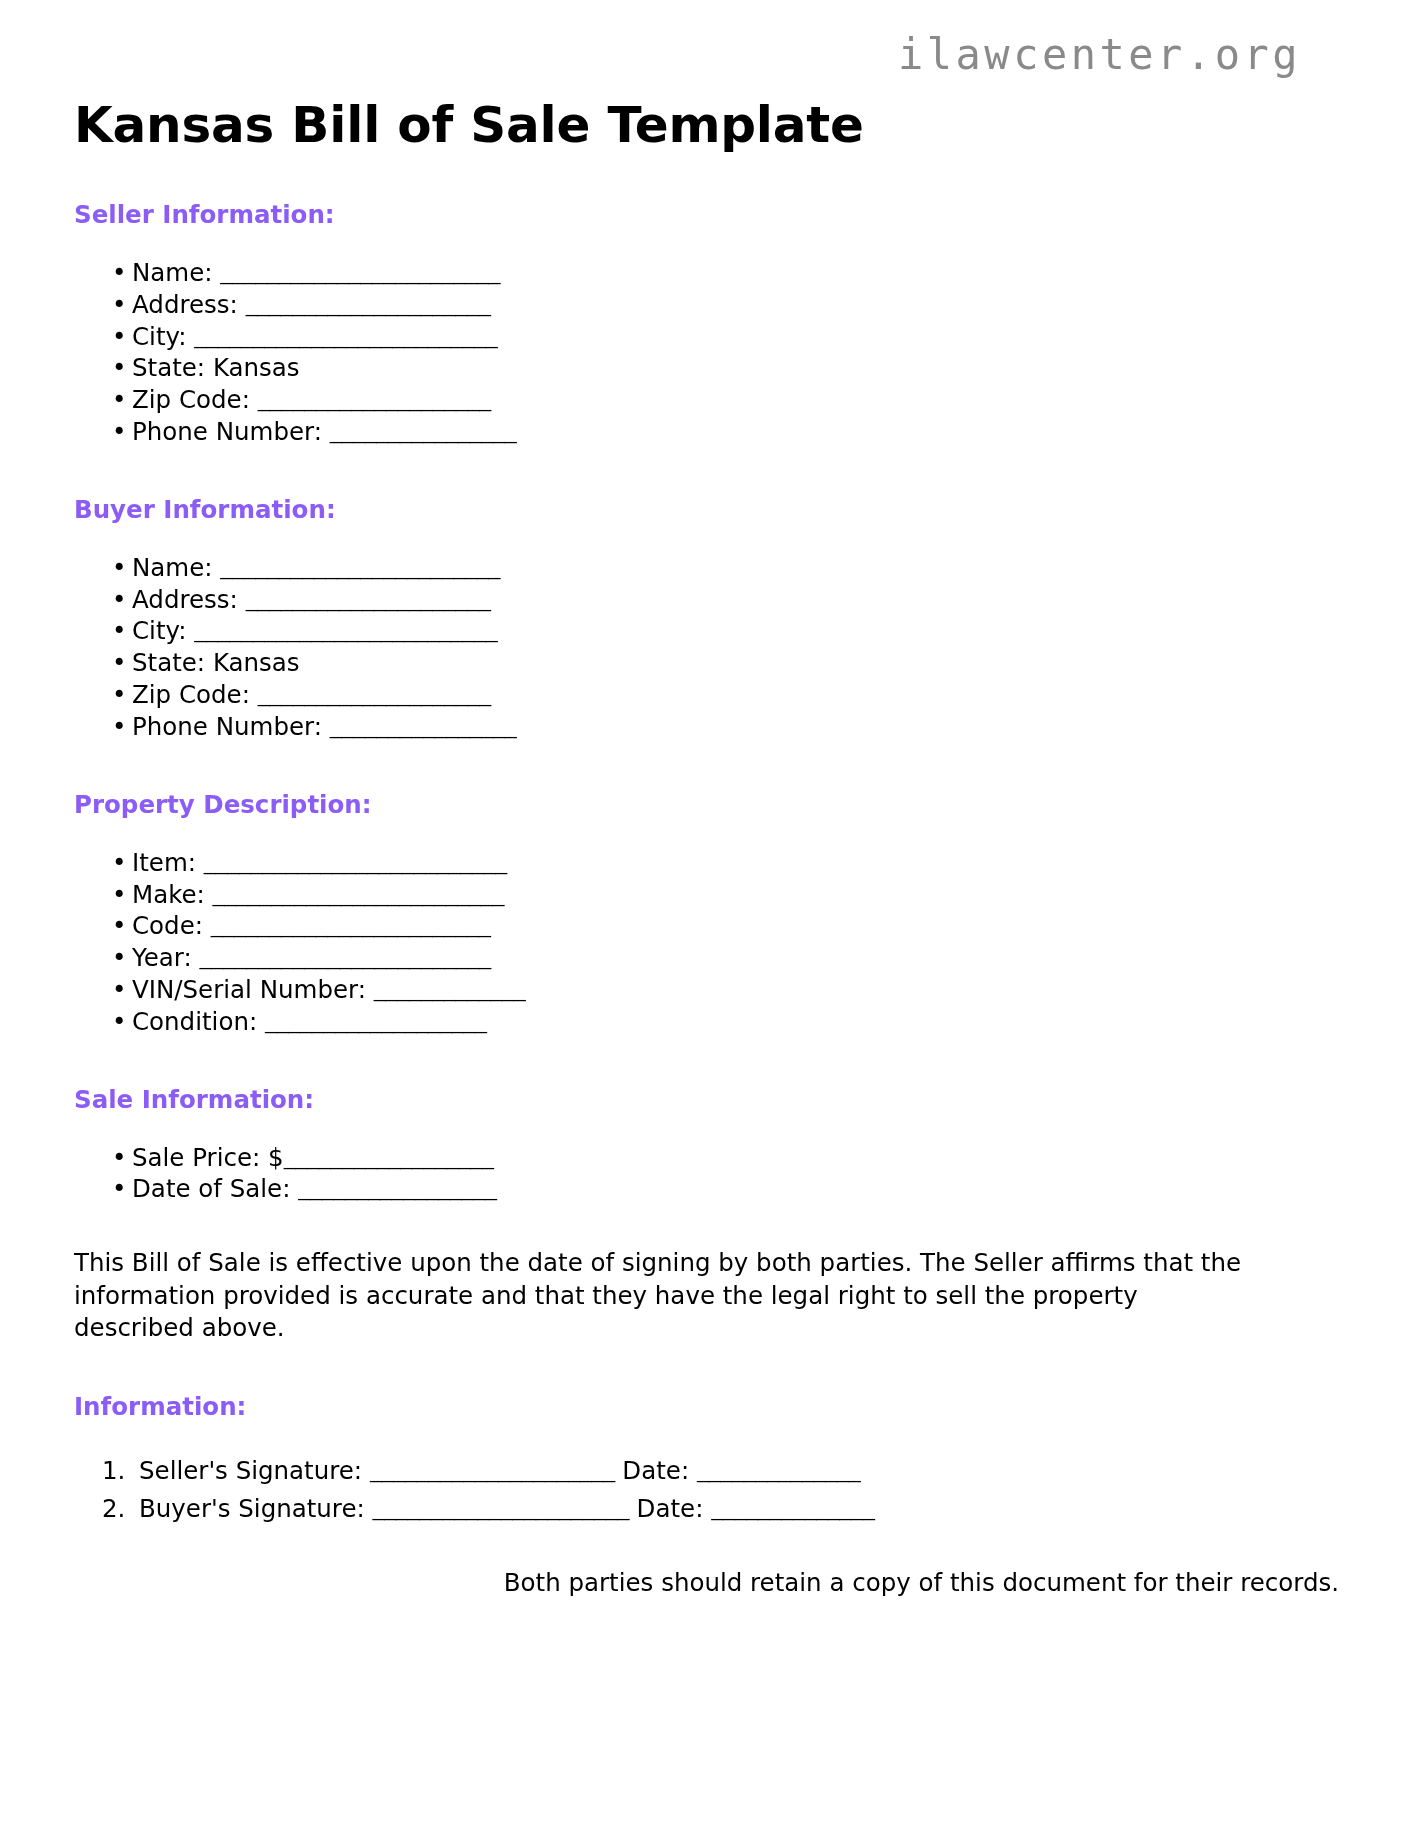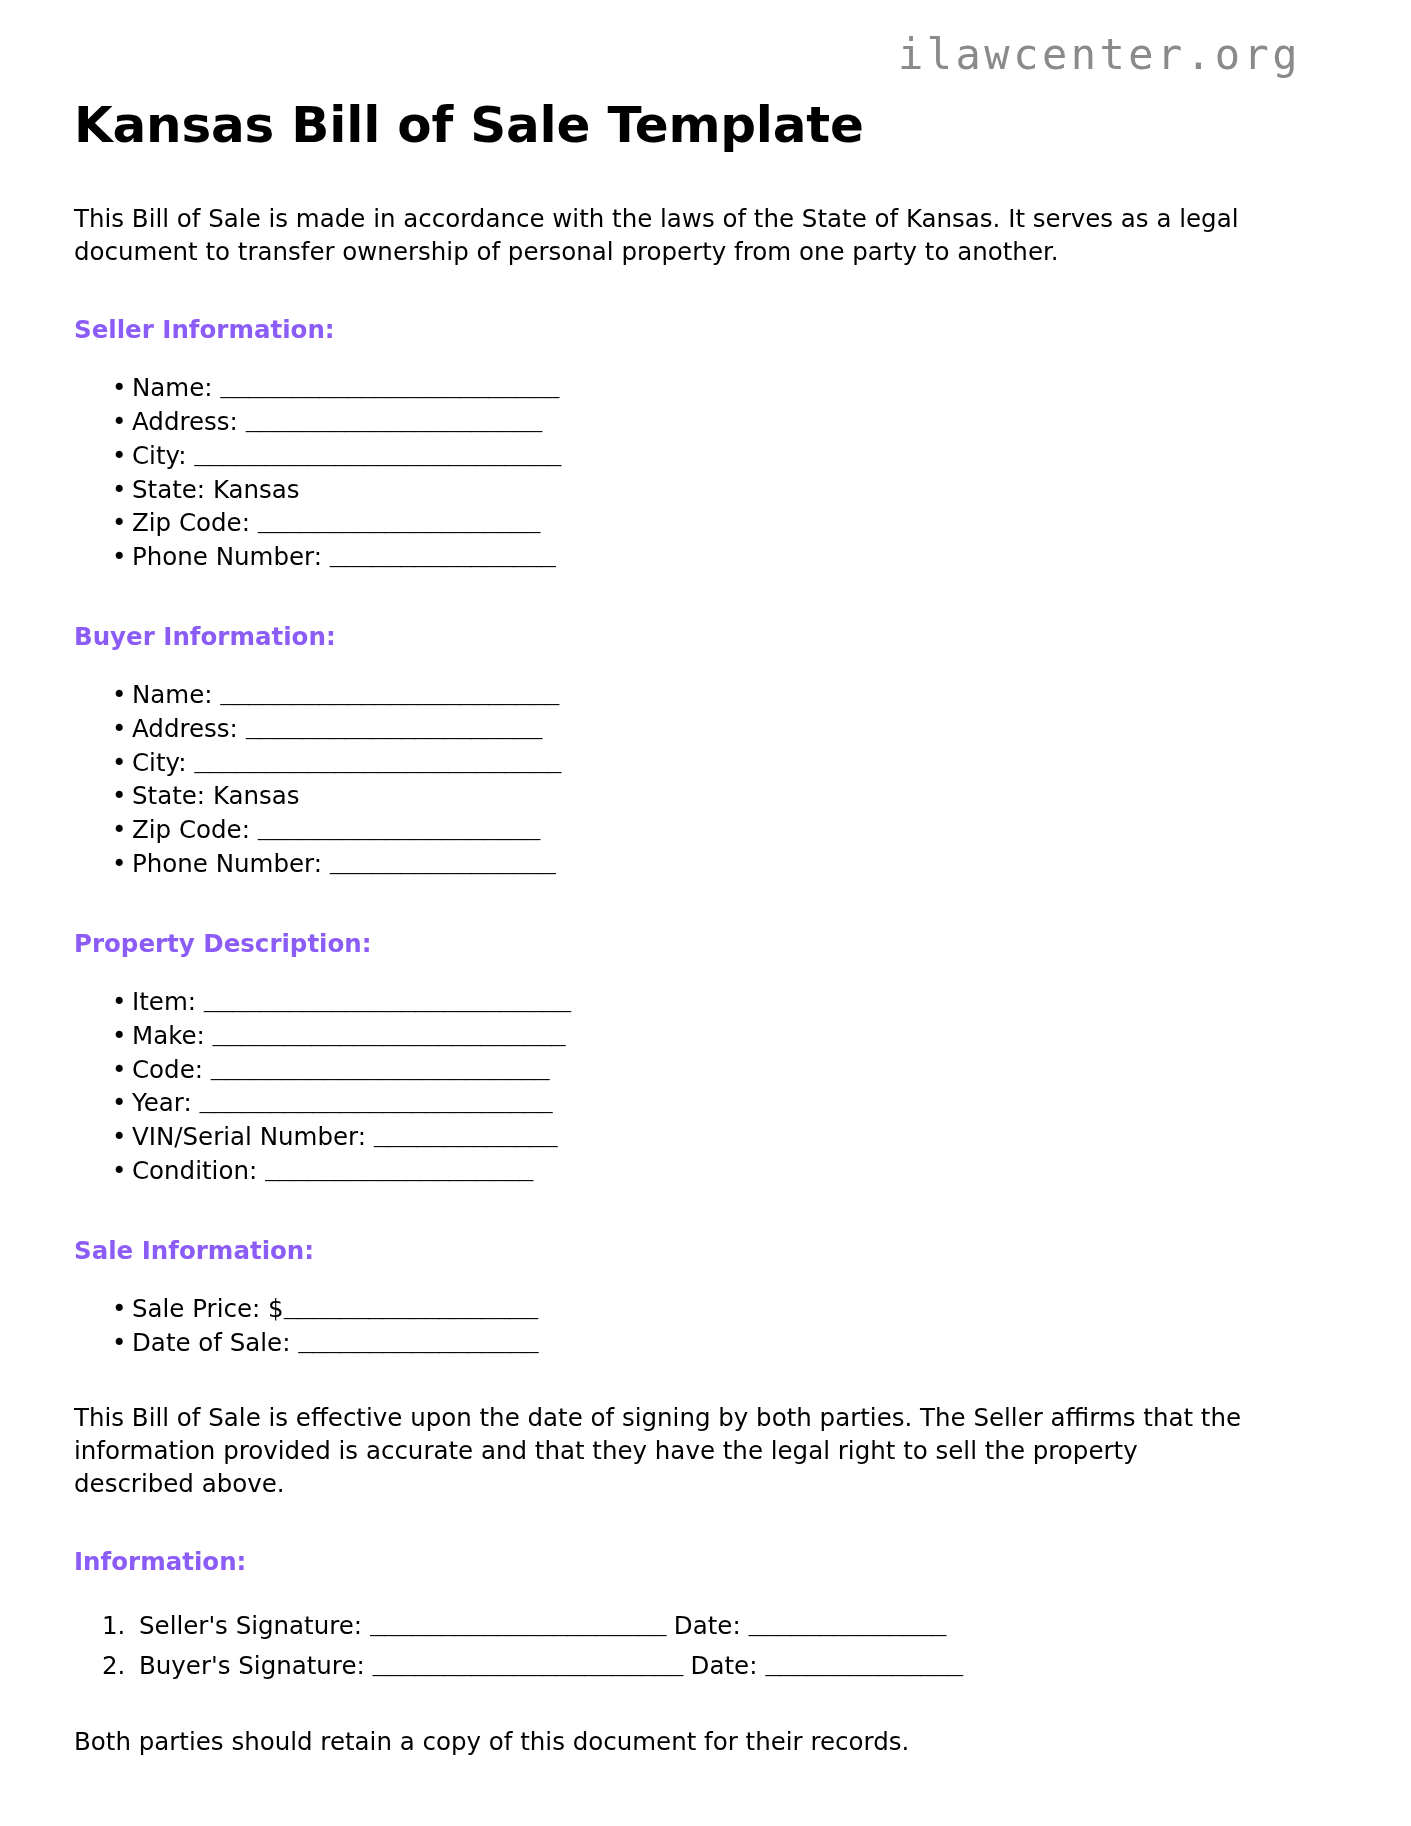--- a/index.html
+++ b/index.html
@@ -56,20 +56,21 @@
   p.intro-para {
     margin-top: 50px;
     width: 1170px;
   }
   p.effective-para {
     margin-top: 42px;
     width: 1175px;
   }
   p.retain-para {
     margin-top: 42px;
+    text-align: right;
   }
   h2.section-heading {
     font-size: 24.5px;
     font-weight: bold;
     margin: 0;
     padding-top: 46px;
     color: #8b5cf6;
     line-height: 1.3;
   }
   ul.field-list {
@@ -88,21 +89,21 @@
   }
   ul.field-list li::before {
     content: "\2022";
     position: absolute;
     left: 38px;
     top: 0;
     font-size: 24.5px;
     line-height: 1.30;
   }
   .blank {
-    font-family: Liberation Mono, monospace;
+    font-family: Liberation Serif, serif;
     letter-spacing: -0.6px;
   }
   ol.sig-list {
     list-style: none;
     margin: 0;
     padding: 0;
     padding-top: 26px;
     counter-reset: sigcount;
   }
   ol.sig-list li {
@@ -128,21 +129,20 @@
 <body>
 
 <div class="page">
 
   <div class="watermark">ilawcenter.org</div>
 
   <div class="content">
 
     <h1 class="doc-title">Kansas Bill of Sale Template</h1>
 
-    <p class="para intro-para">This Bill of Sale is made in accordance with the laws of the State of Kansas. It serves as a legal document to transfer ownership of personal property from one party to another.</p>
 
     <h2 class="section-heading">Seller Information:</h2>
     <ul class="field-list">
       <li><span>Name: </span><span class="blank">________________________</span></li>
       <li><span>Address: </span><span class="blank">_____________________</span></li>
       <li><span>City: </span><span class="blank">__________________________</span></li>
       <li><span>State: Kansas</span><span class="blank"></span></li>
       <li><span>Zip Code: </span><span class="blank">____________________</span></li>
       <li><span>Phone Number: </span><span class="blank">________________</span></li>
     </ul>

